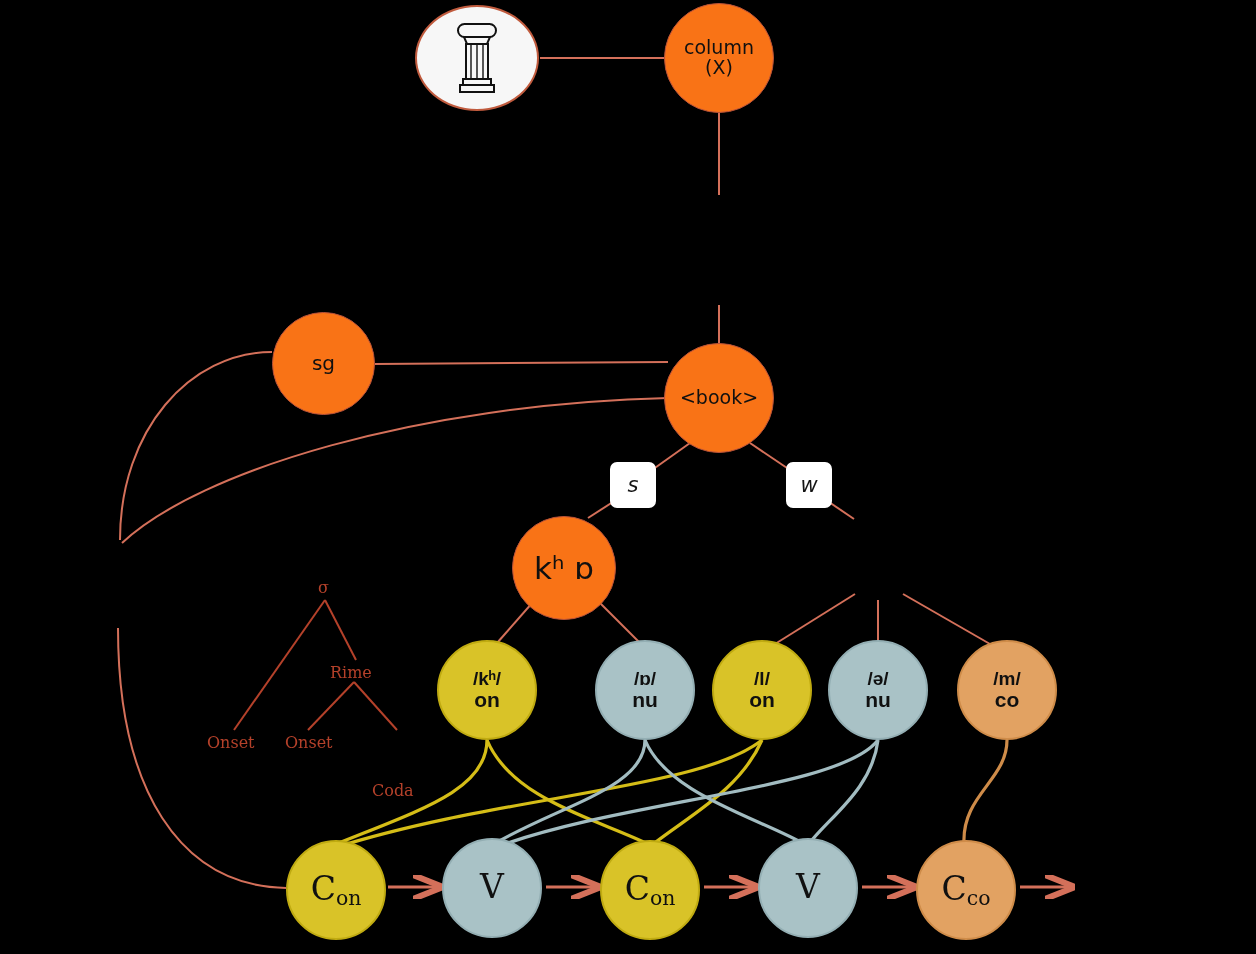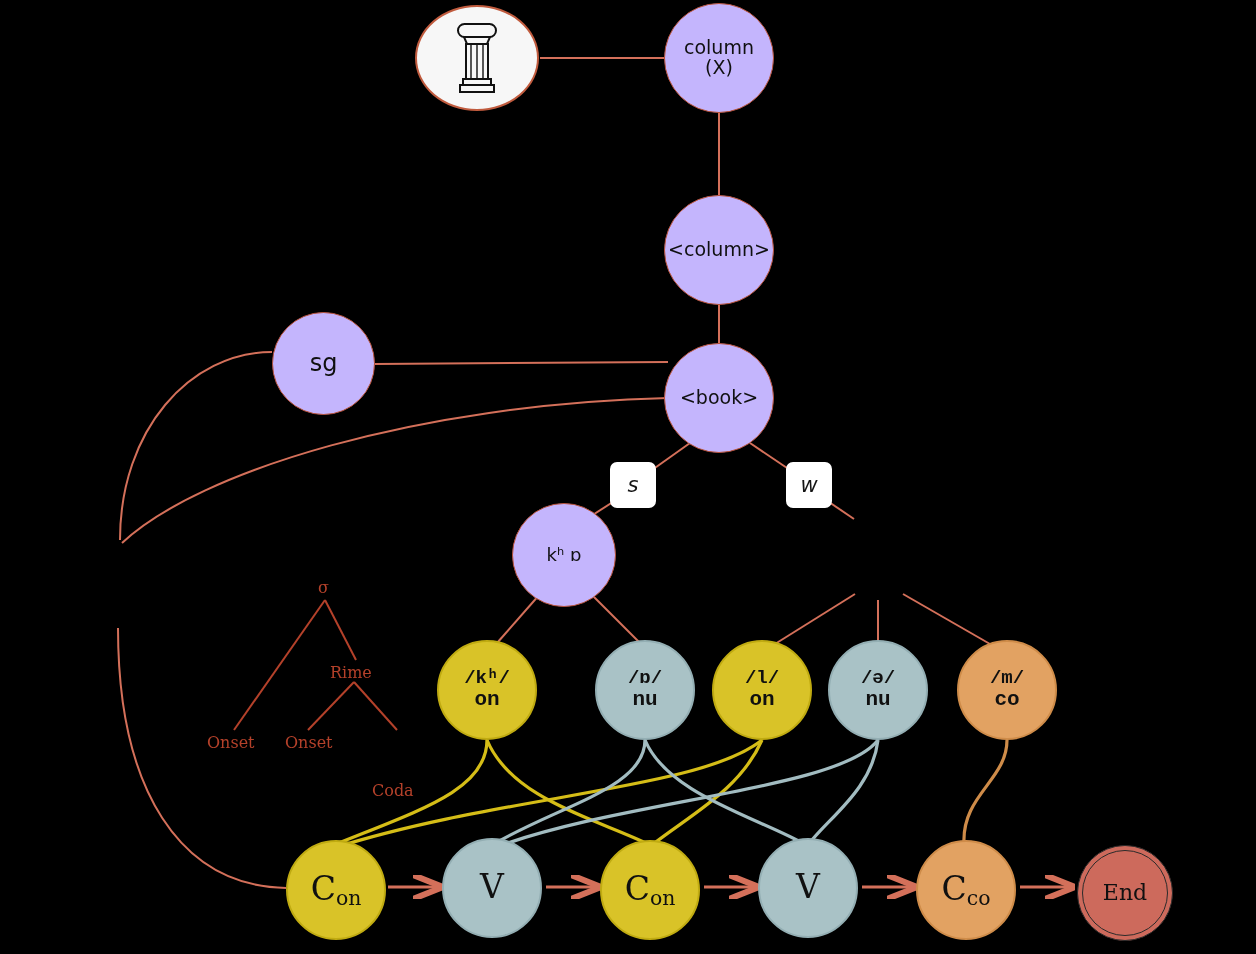--- a/index.html
+++ b/index.html
@@ -29,21 +29,21 @@
     justify-content: center;
     text-align: center;
     box-sizing: border-box;
     line-height: 1.05;
     color: #101010;
   }
   .circ { border-radius: 50%; }
 
   
   .n-red {
-    background: #c4b5fd;
+    background: #f97316;
     border: 1px solid #b9523a;
     font-family: "DejaVu Sans", sans-serif;
   }
   
   .n-icon {
     background: #f7f7f7;
     border: 2px solid #c05b3e;
   }
   
   .n-yellow {
@@ -92,21 +92,21 @@
     border-radius: 7px;
     display: flex;
     align-items: center;
     justify-content: center;
     font-style: italic;
     font-size: 21px;
     color: #141414;
     font-family: "DejaVu Sans", sans-serif;
   }
   .serif {
-    font-family: Liberation Mono, monospace;
+    font-family: Liberation Sans, sans-serif;
     font-weight: 700;
   }
   .slot-label {
     font-family: "DejaVu Serif", serif;
     font-weight: 400;
   }
   .sub { font-size: 0.62em; vertical-align: -0.22em; }
   .ph-line1 { font-size: 19px; }
   .ph-line2 { font-size: 21px; }
   .tree-label {
@@ -207,41 +207,38 @@
     </svg>
   </div>
 
   <div class="node circ n-red" style="left:664px;top:3px;width:110px;height:110px;font-size:19px;">
     <span class="stack">
       <span>column</span>
       <span>(X)</span>
     </span>
   </div>
 
-  <div class="node circ n-red" style="left:664px;top:195px;width:110px;height:110px;font-size:19px;">
-    <span>&lt;column&gt;</span>
-  </div>
-
-  <div class="node circ n-red" style="left:272px;top:312px;width:103px;height:103px;font-size:24px;">
+
+  <div class="node circ n-red" style="left:272px;top:312px;width:103px;height:103px;font-size:20px;">
     <span>sg</span>
   </div>
 
   <div class="node circ n-red" style="left:664px;top:343px;width:110px;height:110px;font-size:19px;">
     <span>&lt;book&gt;</span>
   </div>
 
 
   <div class="chip" style="left:610px;top:462px;width:46px;height:46px;">
     <span>s</span>
   </div>
   <div class="chip" style="left:786px;top:462px;width:46px;height:46px;">
     <span>w</span>
   </div>
 
-  <div class="node circ n-red" style="left:512px;top:503px;width:104px;height:104px;font-size:18px;">
+  <div class="node circ n-red" style="left:512px;top:516px;width:104px;height:104px;font-size:31px;">
     <span>kʰ ɒ</span>
   </div>
 
   <div class="node circ n-yellow" style="left:437px;top:640px;width:100px;height:100px;">
     <span class="stack serif">
       <span class="ph-line1">/kʰ/</span>
       <span class="ph-line2">on</span>
     </span>
   </div>
 
@@ -296,23 +293,20 @@
       <span>V</span><span class="sub"></span>
     </span>
   </div>
 
   <div class="node circ n-orange" style="left:916px;top:840px;width:100px;height:100px;font-size:33px;">
     <span class="slot-label">
       <span>C</span><span class="sub">co</span>
     </span>
   </div>
 
-  <div class="node circ n-end" style="left:1077px;top:845px;width:96px;height:96px;font-size:22px;">
-    <span class="slot-label">End</span>
-  </div>
 
   <div class="tree-label" style="left:318px;top:578px;">σ</div>
   <div class="tree-label" style="left:330px;top:663px;">Rime</div>
   <div class="tree-label" style="left:207px;top:733px;">Onset</div>
   <div class="tree-label" style="left:285px;top:733px;">Onset</div>
   <div class="tree-label" style="left:372px;top:733px;margin-top:48px;">Coda</div>
 
 </div>
 
 </body></html>

